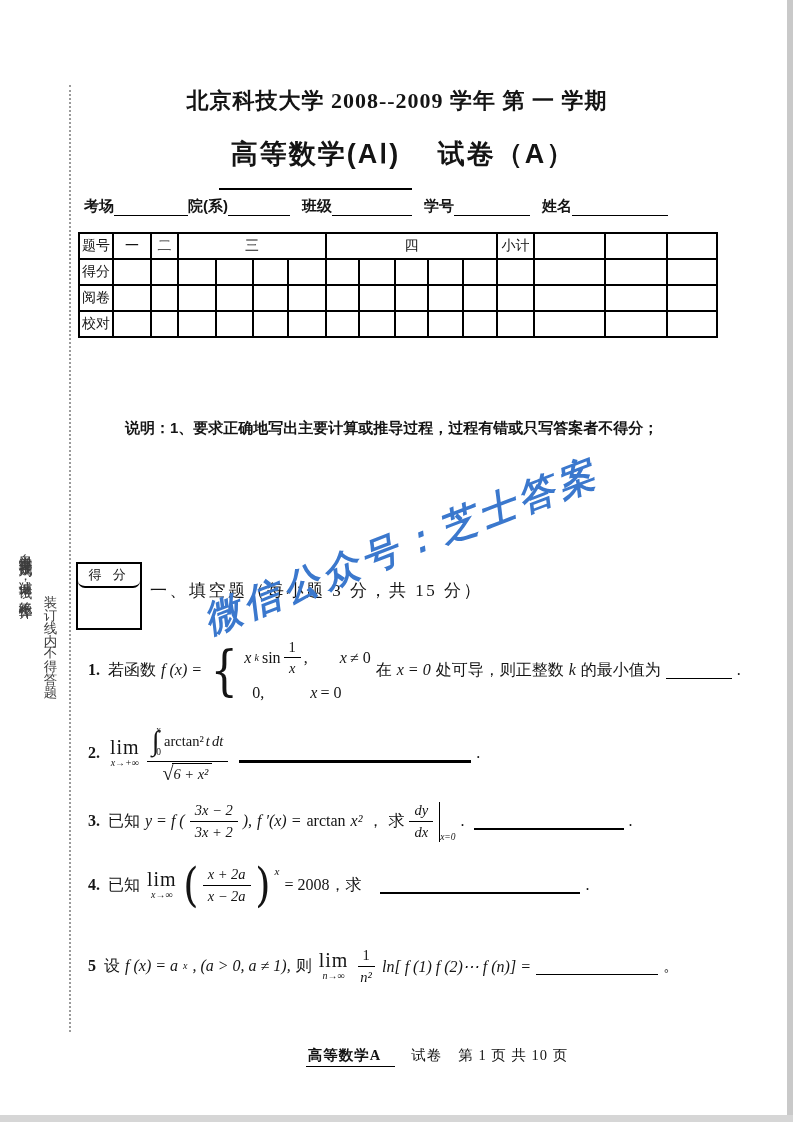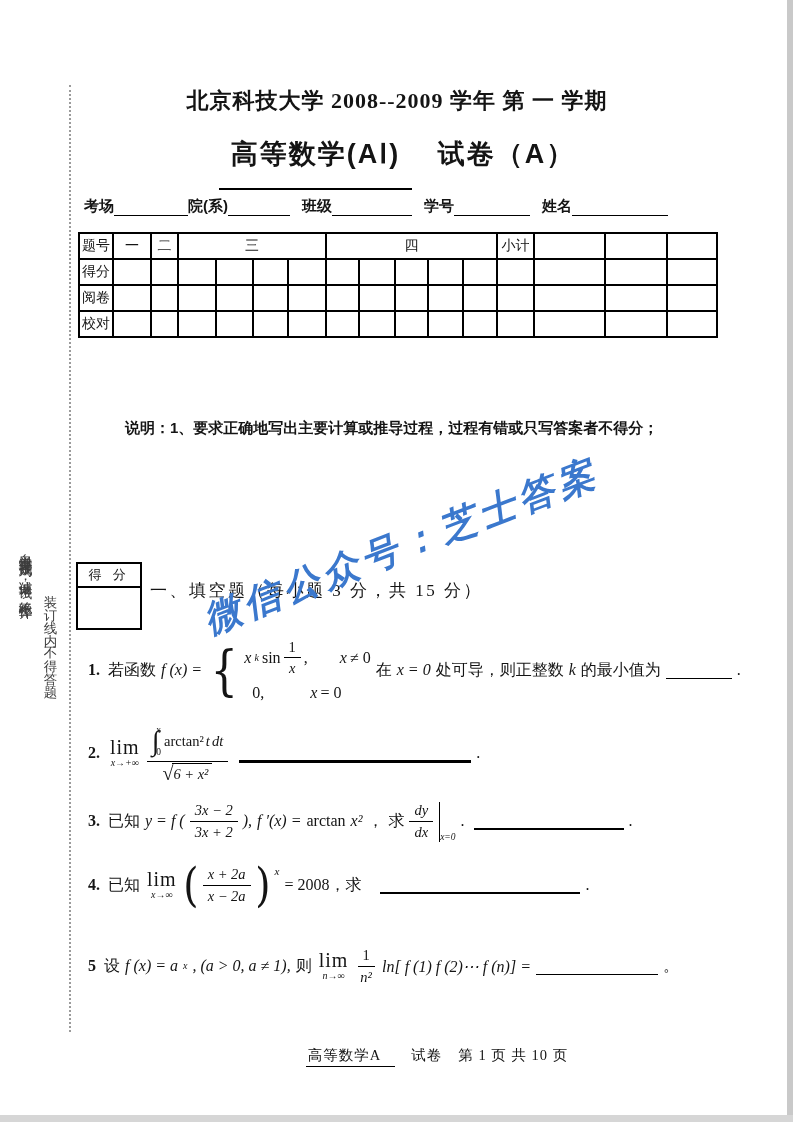--- a/index.html
+++ b/index.html
@@ -48,21 +48,21 @@
   .ins-line{padding-left:46px;margin-bottom:11px;}
 
   
   .watermark{position:absolute;left:205px;top:600px;line-height:42px;white-space:nowrap;
              transform:rotate(-21deg);transform-origin:0 50%;font-size:37px;font-weight:700;
              font-style:italic;letter-spacing:5px;font-family:"DejaVu Serif",serif;z-index:6;}
 
   
   .scorebox{position:absolute;left:76px;top:562px;width:62px;border:2px solid #000;z-index:1;background:#fff;}
   .sb-hdr{height:22px;border-bottom:2px solid #000;display:flex;align-items:center;justify-content:center;
-          font-size:13px;letter-spacing:4px;}
+          font-size:13px;letter-spacing:4px;border-radius:7px;}
   .sb-body{height:40px;}
 
   .section-heading{position:absolute;left:150px;top:579px;font-size:17px;letter-spacing:2.5px;}
 
   
   .problem{position:absolute;display:flex;align-items:center;gap:5px;font-size:16px;}
   .pnum{font-weight:600;margin-right:3px;}
   .cn{}
   .mi{font-style:italic;}
   .rm{}
@@ -100,21 +100,21 @@
   .thick{border-bottom:3px solid #000;}
   .p1{left:88px;top:633px;height:74px;}
   .p2{left:88px;top:717px;height:72px;}
   .p3{left:88px;top:794px;height:54px;}
   .p4{left:88px;top:855px;height:60px;}
   .p5{left:88px;top:938px;height:56px;}
 
   
   .footer{position:absolute;left:78px;top:1046px;width:638px;display:flex;justify-content:center;
           padding-left:40px;gap:16px;font-size:14.5px;letter-spacing:1px;}
-  .f-course{border-bottom:1.5px solid #000;padding:0 14px 1px 2px;}
+  .f-course{border-bottom:1.5px solid #000;padding:0 14px 1px 2px;font-weight:bold;}
 </style>
 </head>
 <body>
 
 <div class="page">
 
   <div class="bindline"></div>
   <div class="vtext v1">自觉遵守考试规则，诚信考试，绝不作弊</div>
   <div class="vtext v2">装订线内不得答题</div>
 

